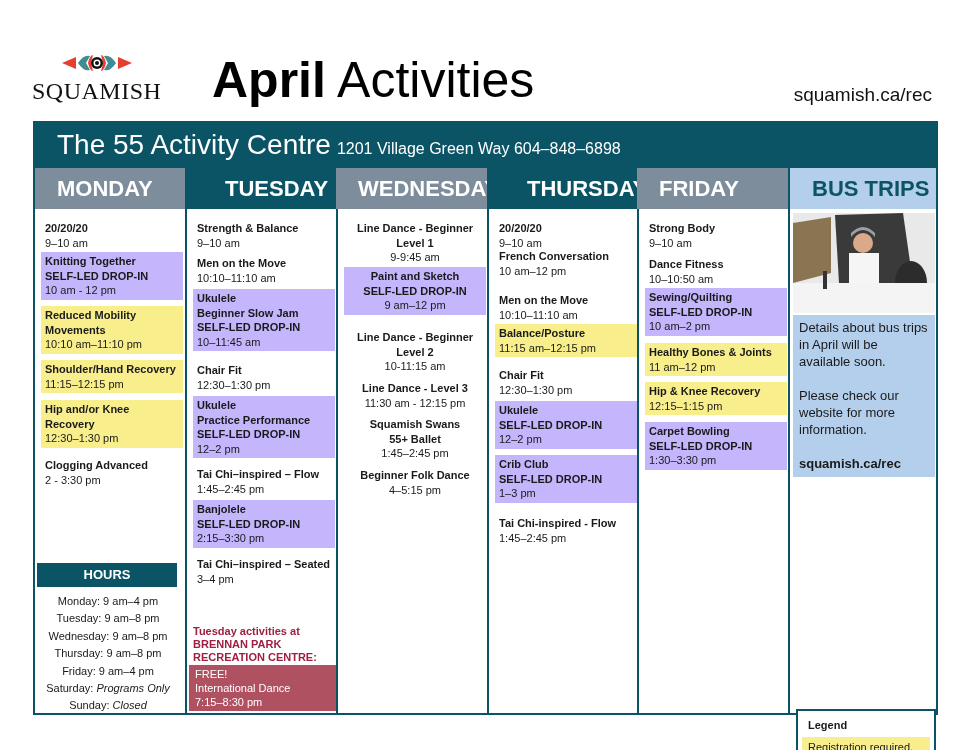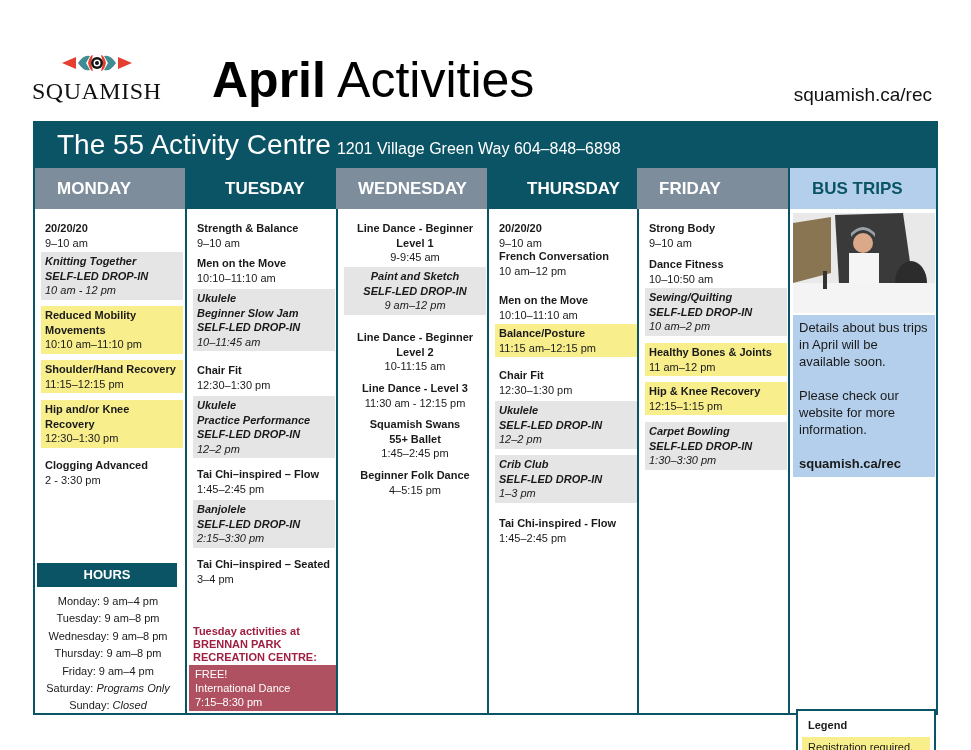--- a/index.html
+++ b/index.html
@@ -13,32 +13,32 @@
   .title { position: absolute; left: 212px; top: 50px; font-family: "Liberation Sans", sans-serif; font-size: 50px; line-height: 60px; color: #000; }
   .title b { font-weight: bold; }
   .title span.rest { font-weight: normal; }
   .site { position: absolute; right: 39px; top: 84px; font-family: "Liberation Sans", sans-serif; font-size: 19px; color: #111; }
 
   .frame { position: absolute; left: 33px; top: 121px; width: 905px; height: 594px; border: 2px solid #0b5466; background: #fff; }
   .banner { position: absolute; left: 0; top: 0; width: 901px; height: 44px; background: #0b5466; color: #fff; }
   .banner .center { position: absolute; left: 22px; top: 4px; font-family: "Liberation Sans", sans-serif; font-size: 28px; line-height: 36px; }
   .banner .addr { font-size: 16px; margin-left: 6px; }
 
-  .dayhead { position: absolute; top: 44px; height: 42px; font-family: "Liberation Sans", sans-serif; font-weight: bold; font-size: 17px; line-height: 42px; color: #fff; padding-left: 22px; border-top: 1px solid #0b5466; }
+  .dayhead { position: absolute; top: 44px; height: 42px; font-family: "Liberation Sans", sans-serif; font-weight: bold; font-size: 22px; line-height: 42px; color: #fff; padding-left: 22px; border-top: 1px solid #0b5466; }
   .dayhead.grey { background: #7d8d9c; }
   .dayhead.teal { background: #0b5466; padding-left: 40px; }
   .dayhead.blue { background: #b4cfec; color: #0b5466; border-left: 2px solid #0b5466; }
 
   .col { position: absolute; top: 86px; height: 506px; border-left: 2px solid #0b5466; }
   .col:first-of-type { border-left: none; }
 
   .item { position: absolute; left: 6px; width: 142px; padding: 2px 4px; font-size: 11px; line-height: 14.5px; font-family: "Liberation Sans", sans-serif; }
   .item .name { font-weight: bold; display: block; }
   .item .time { display: block; }
-  .item.self { background: #e5e5e5; font-style: italic; }
+  .item.self { background: #c4b5fd; }
   .item.reg { background: #f8ee8c; }
 
   .hours-head { position: absolute; left: 2px; width: 140px; height: 24px; background: #0b5466; color: #fff; text-align: center; font-weight: bold; font-size: 13px; line-height: 24px; font-family: "Liberation Sans", sans-serif; }
   .hours-list { position: absolute; left: 0; width: 146px; text-align: center; font-size: 11px; line-height: 17.4px; font-family: "Liberation Sans", sans-serif; }
   .hours-list i { font-style: italic; }
 
   .brennan { position: absolute; left: 6px; width: 146px; color: #a01e40; font-weight: bold; font-size: 11px; line-height: 13px; font-family: "Liberation Sans", sans-serif; }
   .brennan-box { position: absolute; left: 2px; width: 148px; background: #b05162; color: #fff; font-size: 11px; line-height: 14px; padding: 2px 6px; font-family: "Liberation Sans", sans-serif; }
 
   .bus-photo { position: absolute; left: 3px; top: 4px; width: 142px; height: 100px; overflow: hidden; background: linear-gradient(135deg, #6b5a3e 0%, #a98a5a 18%, #d9d9d9 22%, #f3f3f3 45%, #d6d6d6 70%, #9a9a9a 100%); }

